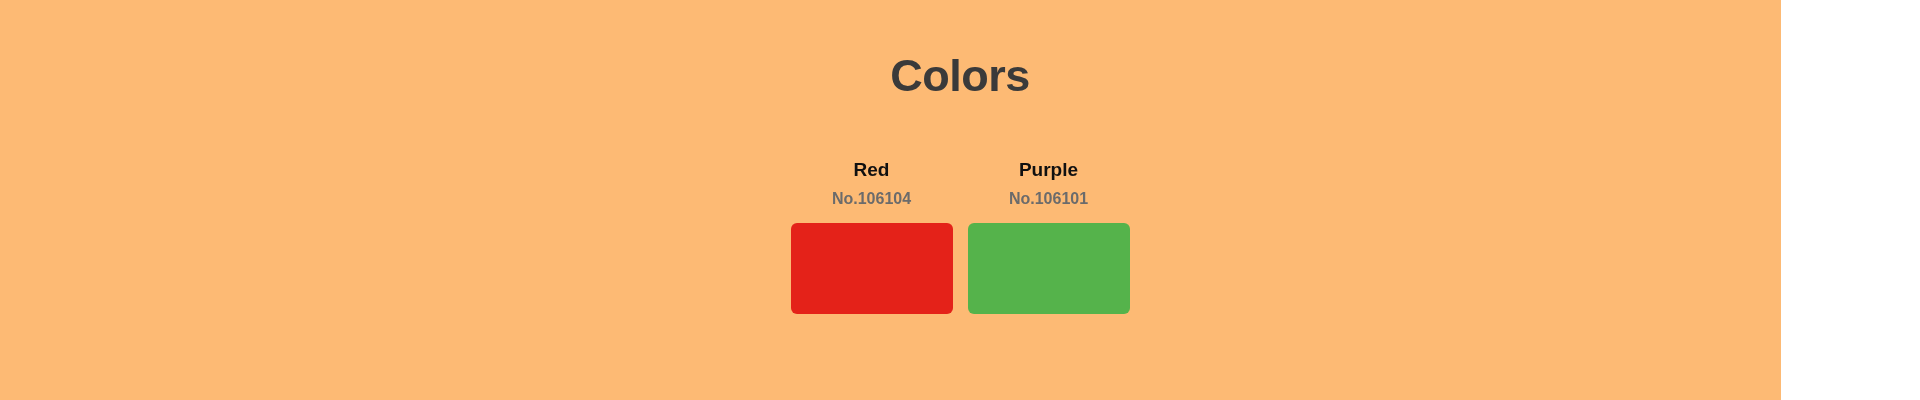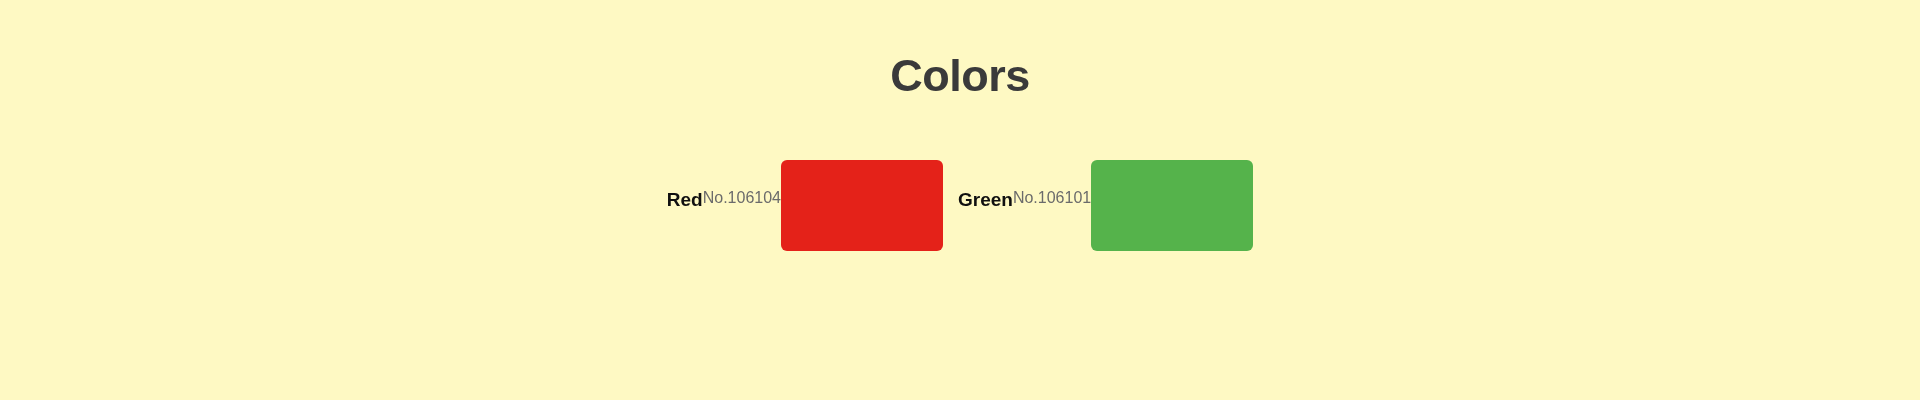--- a/index.html
+++ b/index.html
@@ -9,23 +9,23 @@
   body {
     width: 1920px;
     height: 400px;
     background: #ffffff;
     font-family: "Liberation Sans", sans-serif;
     overflow: hidden;
   }
 
   .page {
     position: relative;
-    width: 1920px;
+    width: 1781px;
     height: 400px;
-    background: #fef9c3;
+    background: #fdba74;
     box-sizing: border-box;
   }
 
   .page-title {
     position: absolute;
     top: 53px;
     left: 0;
     width: 1920px;
     text-align: center;
     font-size: 45px;
@@ -41,36 +41,36 @@
     left: 0;
     width: 1920px;
     display: flex;
     justify-content: center;
     align-items: flex-start;
     gap: 15px;
   }
 
   .swatch-col {
     display: flex;
-    flex-direction: row;
+    flex-direction: column;
     align-items: center;
   }
 
   .swatch-name {
     font-size: 19px;
     font-weight: bold;
     color: #101010;
     line-height: 1;
     margin-bottom: 12px;
     white-space: nowrap;
   }
 
   .swatch-code {
     font-size: 16px;
-    font-weight: normal;
+    font-weight: bold;
     color: #6b6b6b;
     line-height: 1;
     margin-bottom: 16px;
     white-space: nowrap;
   }
 
   .swatch-chip {
     height: 91px;
     border-radius: 6px;
   }
@@ -89,21 +89,21 @@
 
   <div class="swatch-row">
 
     <div class="swatch-col">
       <div class="swatch-name">Red</div>
       <div class="swatch-code">No.106104</div>
       <div class="swatch-chip chip-red" style="background: rgb(228, 34, 25); width: 162px;"></div>
     </div>
 
     <div class="swatch-col">
-      <div class="swatch-name">Green</div>
+      <div class="swatch-name">Purple</div>
       <div class="swatch-code">No.106101</div>
       <div class="swatch-chip chip-green" style="background: rgb(85, 179, 75); width: 162px;"></div>
     </div>
 
 
 
   </div>
 </div>
 
 </body></html>

